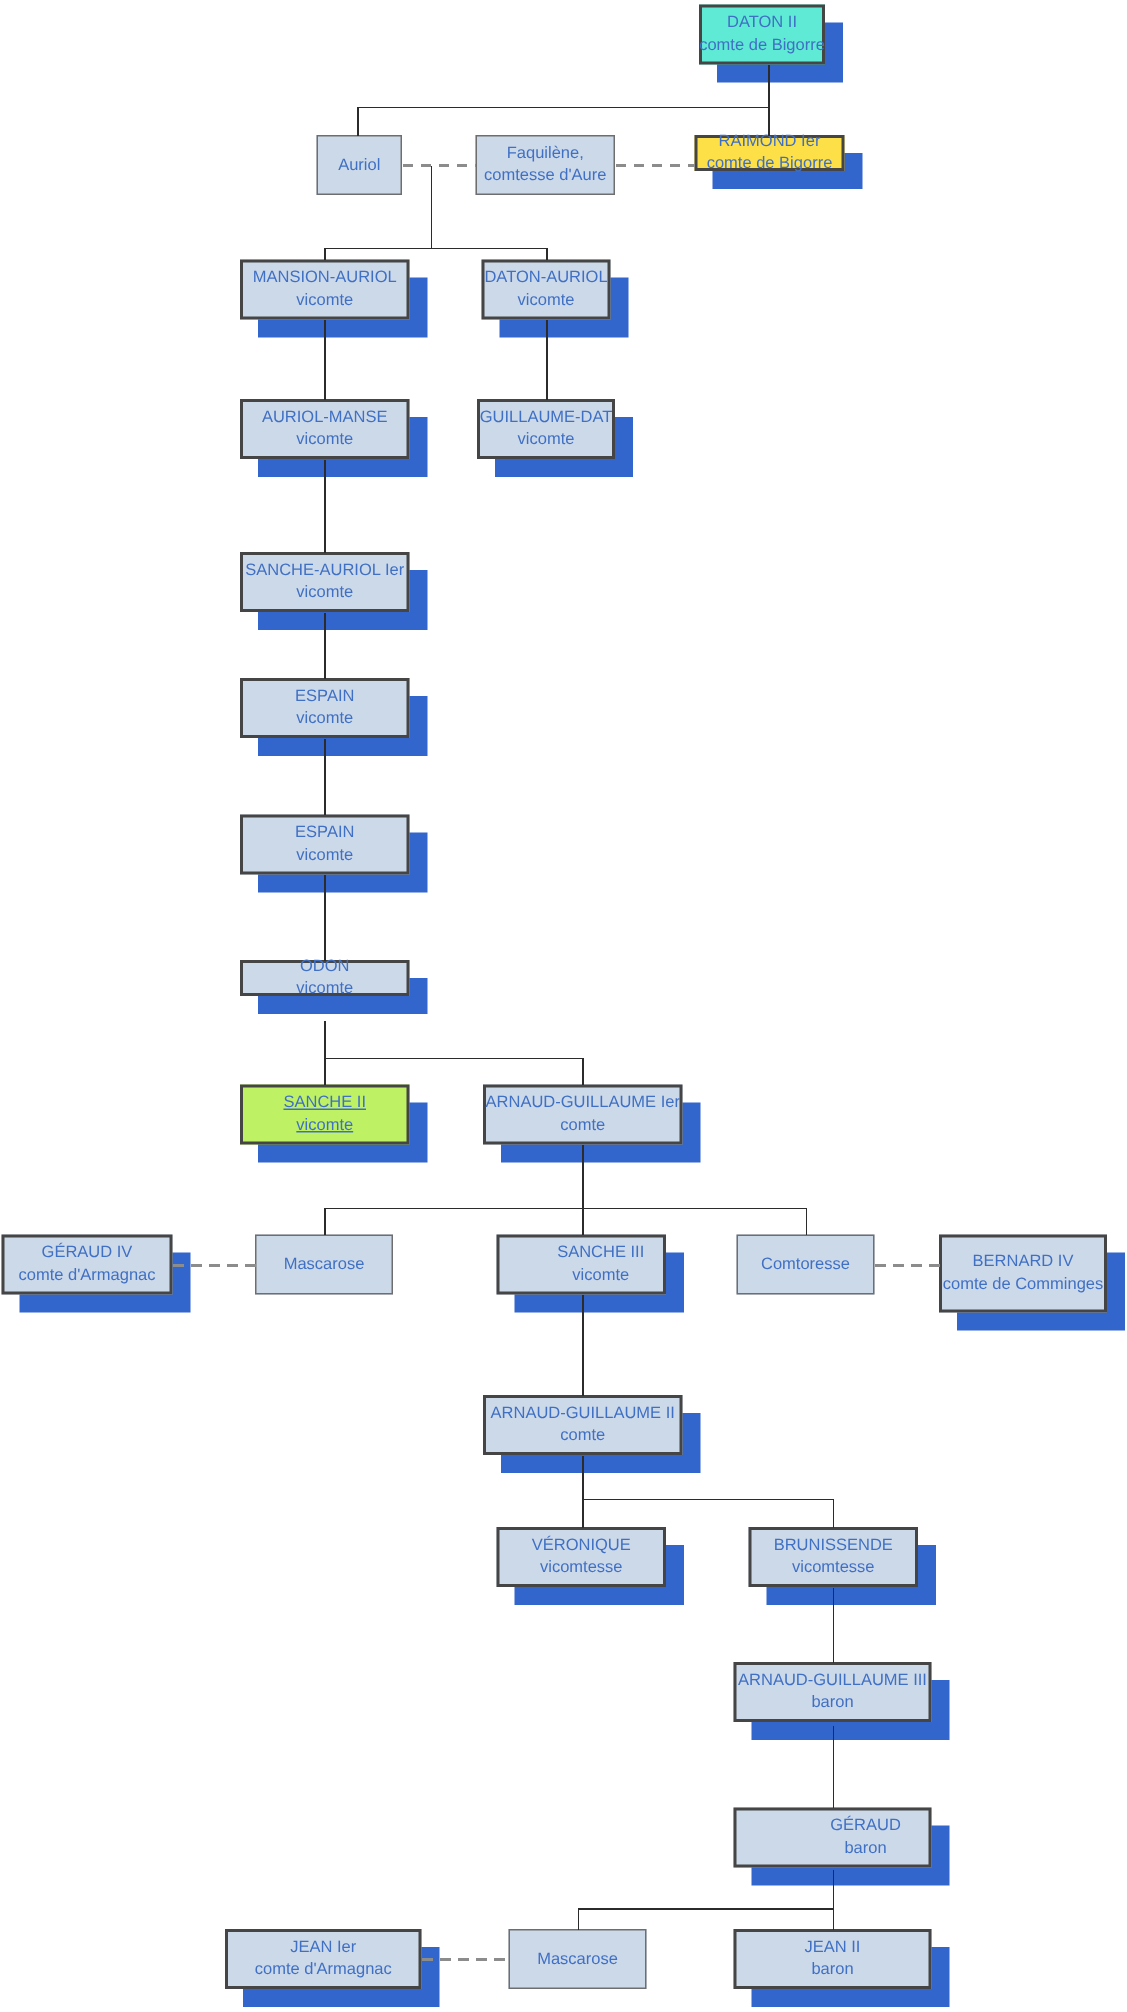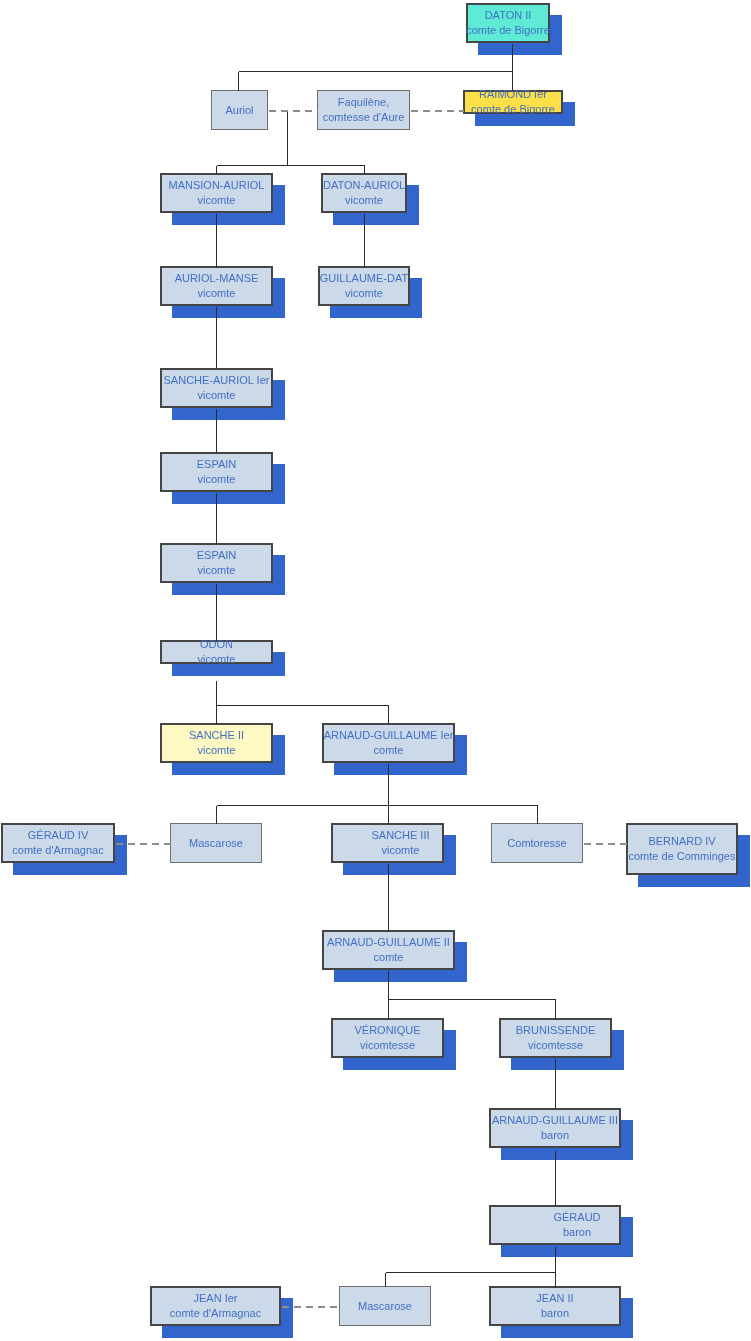--- a/index.html
+++ b/index.html
@@ -84,21 +84,21 @@
         <span class="title">vicomte</span>
       </div>
       <div class="node" style="left: 160px; top: 543px; width: 113px; height: 40px; background: rgb(204, 217, 233); color: rgb(64, 112, 196); border: 2px solid rgb(69, 69, 69); box-shadow: rgb(51, 102, 204) 12px 12px 0px 0px;">
         <span class="name">ESPAIN</span>
         <span class="title">vicomte</span>
       </div>
       <div class="node" style="left: 160px; top: 640px; width: 113px; height: 24px; background: rgb(204, 217, 233); color: rgb(64, 112, 196); border: 2px solid rgb(69, 69, 69); box-shadow: rgb(51, 102, 204) 12px 12px 0px 0px;">
         <span class="name">ODON</span>
         <span class="title">vicomte</span>
       </div>
-      <div class="node" style="left: 160px; top: 723px; width: 113px; height: 40px; background: #fef9c3; color: rgb(64, 112, 196); border: 2px solid rgb(69, 69, 69); box-shadow: rgb(51, 102, 204) 12px 12px 0px 0px;">
+      <div class="node" style="left: 160px; top: 723px; width: 113px; height: 40px; background: #bef264; color: rgb(64, 112, 196); border: 2px solid rgb(69, 69, 69); box-shadow: rgb(51, 102, 204) 12px 12px 0px 0px; text-decoration: underline;">
         <span class="name">SANCHE II</span>
         <span class="title">vicomte</span>
       </div>
       <div class="node" style="left: 322px; top: 723px; width: 133px; height: 40px; background: rgb(204, 217, 233); color: rgb(64, 112, 196); border: 2px solid rgb(69, 69, 69); box-shadow: rgb(51, 102, 204) 12px 12px 0px 0px;">
         <span class="name">ARNAUD-GUILLAUME Ier</span>
         <span class="title">comte</span>
       </div>
       <div class="node" style="left: 1px; top: 823px; width: 114px; height: 40px; background: rgb(204, 217, 233); color: rgb(64, 112, 196); border: 2px solid rgb(69, 69, 69); box-shadow: rgb(51, 102, 204) 12px 12px 0px 0px;">
         <span class="name">GÉRAUD IV</span>
         <span class="title">comte d'Armagnac</span>

